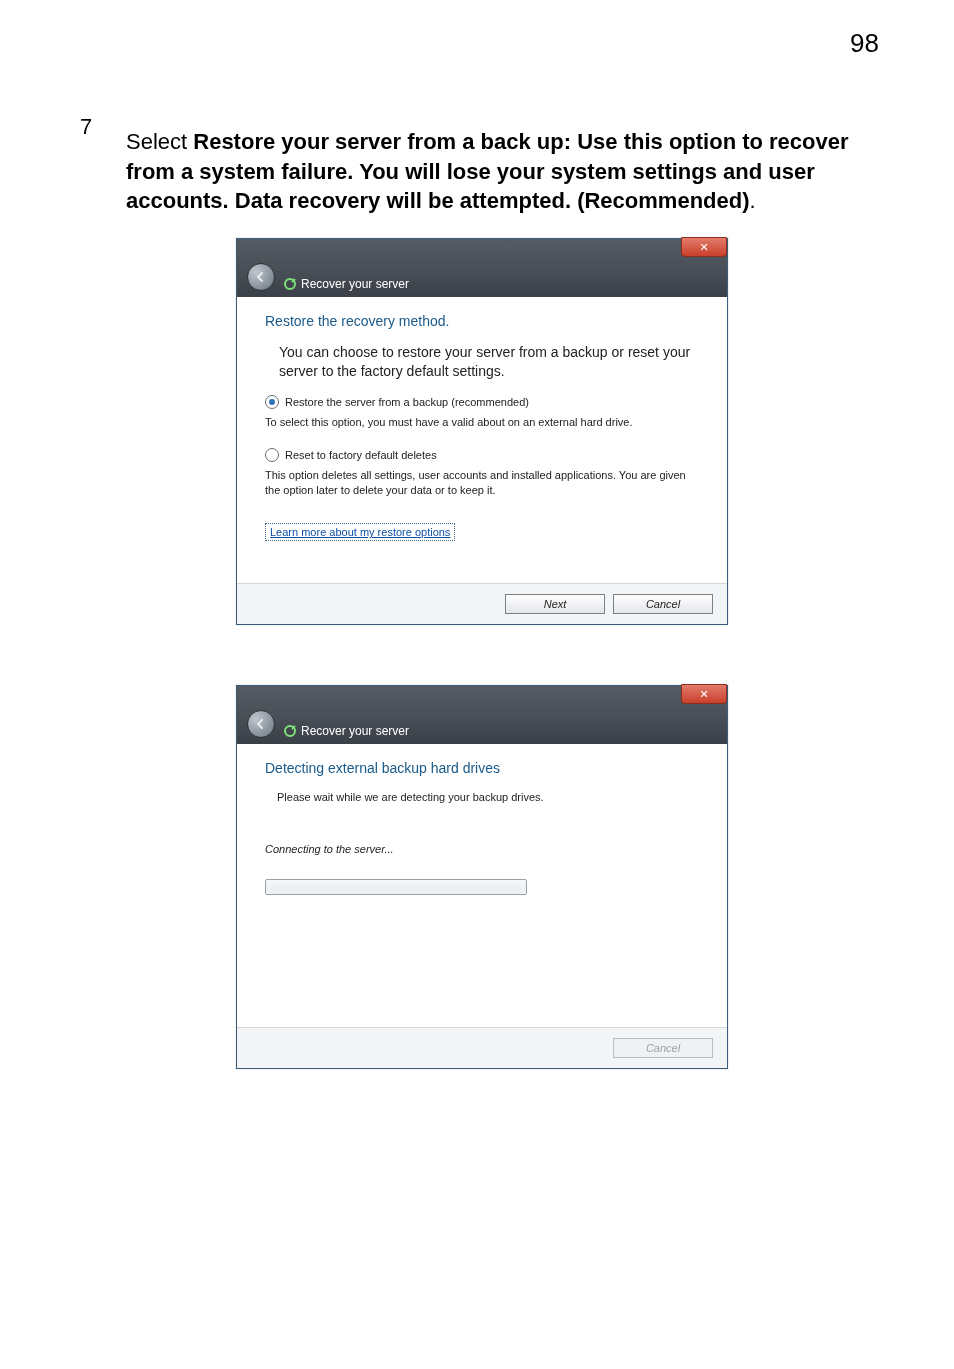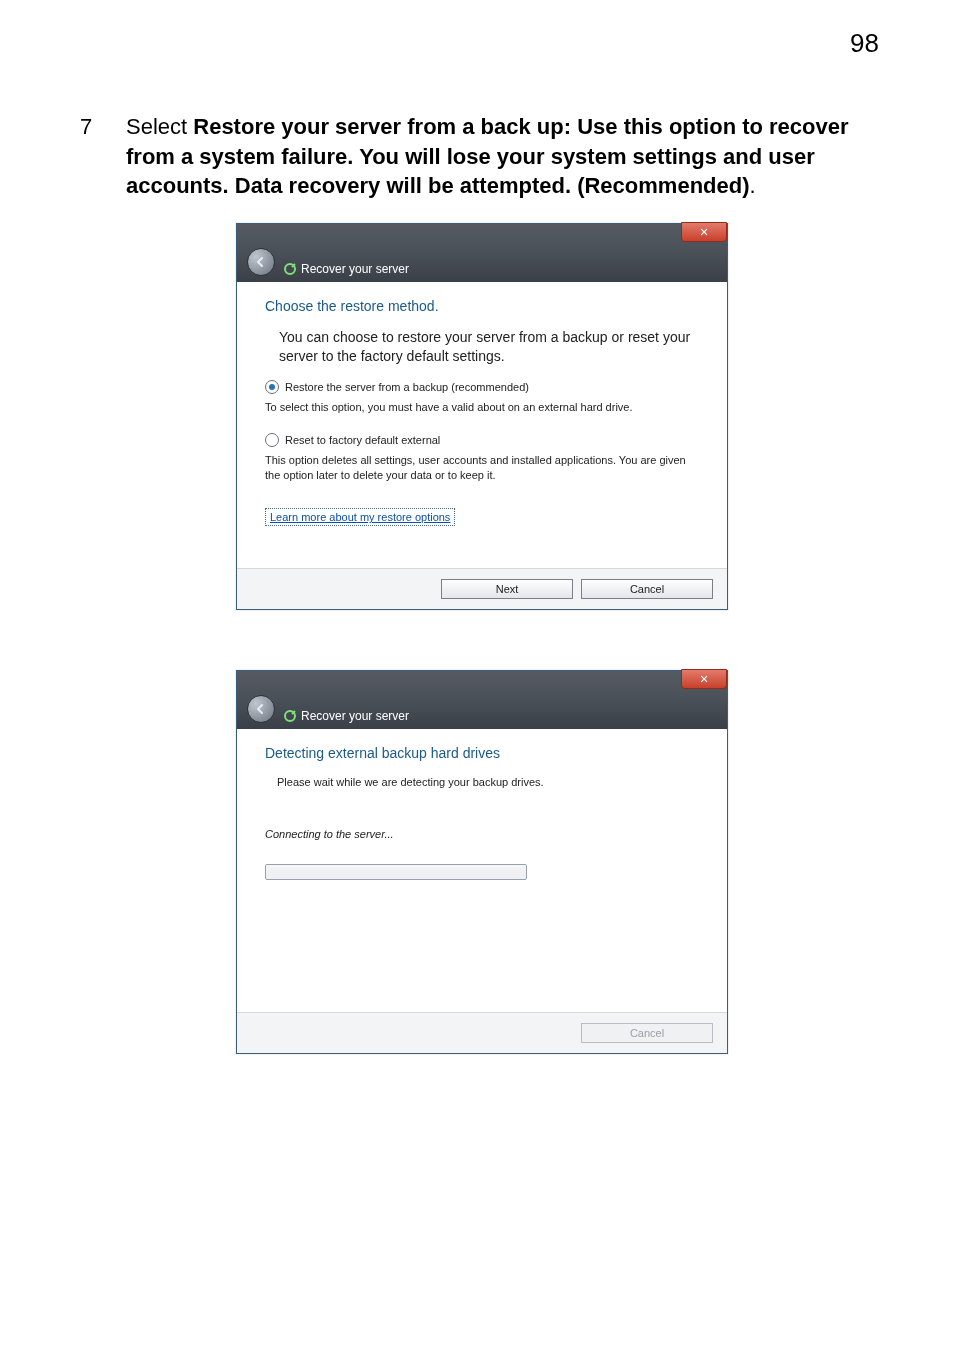--- a/index.html
+++ b/index.html
@@ -29,20 +29,21 @@
   }
   .step-num {
     width: 46px;
     font-size: 22px;
     line-height: 1.35;
   }
   .step-text {
     flex: 1;
     font-size: 22px;
     line-height: 1.35;
+    margin-top: 15px;
   }
   .step-text b {
     font-weight: 600;
   }
   .dialogs {
     margin-top: 22px;
     display: flex;
     flex-direction: column;
     align-items: center;
     gap: 60px;
@@ -171,26 +172,27 @@
   .dialog-footer {
     border-top: 1px solid #d4d7db;
     padding: 10px 14px;
     display: flex;
     justify-content: flex-end;
     gap: 8px;
     background: #f3f4f6;
   }
   .btn {
     min-width: 74px;
-    padding: 3px 28px;
+    padding: 3px 12px;
     font-size: 11px;
     border: 1px solid #7a7f88;
     background: linear-gradient(#fefefe, #e4e6ea);
     text-align: center;
     color: #222;
+    font-style: italic;
   }
   .btn.disabled {
     color: #9aa0a8;
     border-color: #b9bdc3;
     background: #f0f1f3;
   }
   .progress-label {
     font-size: 11px;
     margin-top: 38px;
     margin-bottom: 24px;
@@ -244,32 +246,32 @@
             </svg>
           </span>
           <span class="text">Recover your server</span>
         </div>
         <div class="close-btn">
           <span>✕</span>
         </div>
       </div>
 
       <div class="dialog-body">
-        <p class="title">Choose the restore method.</p>
+        <p class="title">Restore the recovery method.</p>
         <p class="body-text">You can choose to restore your server from a backup or reset your server to the factory default settings.</p>
 
         <div class="option">
           <span class="radio selected"></span>
           <span class="opt-label">Restore the server from a backup (recommended)</span>
         </div>
         <p class="sub-text">To select this option, you must have a valid about on an external hard drive.</p>
 
         <div class="option">
           <span class="radio"></span>
-          <span class="opt-label">Reset to factory default external</span>
+          <span class="opt-label">Reset to factory default deletes</span>
         </div>
         <p class="sub-text">This option deletes all settings, user accounts and installed applications. You are given the option later to delete your data or to keep it.</p>
 
         <div style="height:8px"></div>
         <a class="link-box">Learn more about my restore options</a>
         <div style="height:30px"></div>
       </div>
 
       <div class="dialog-footer">
         <div class="btn">Next</div>

